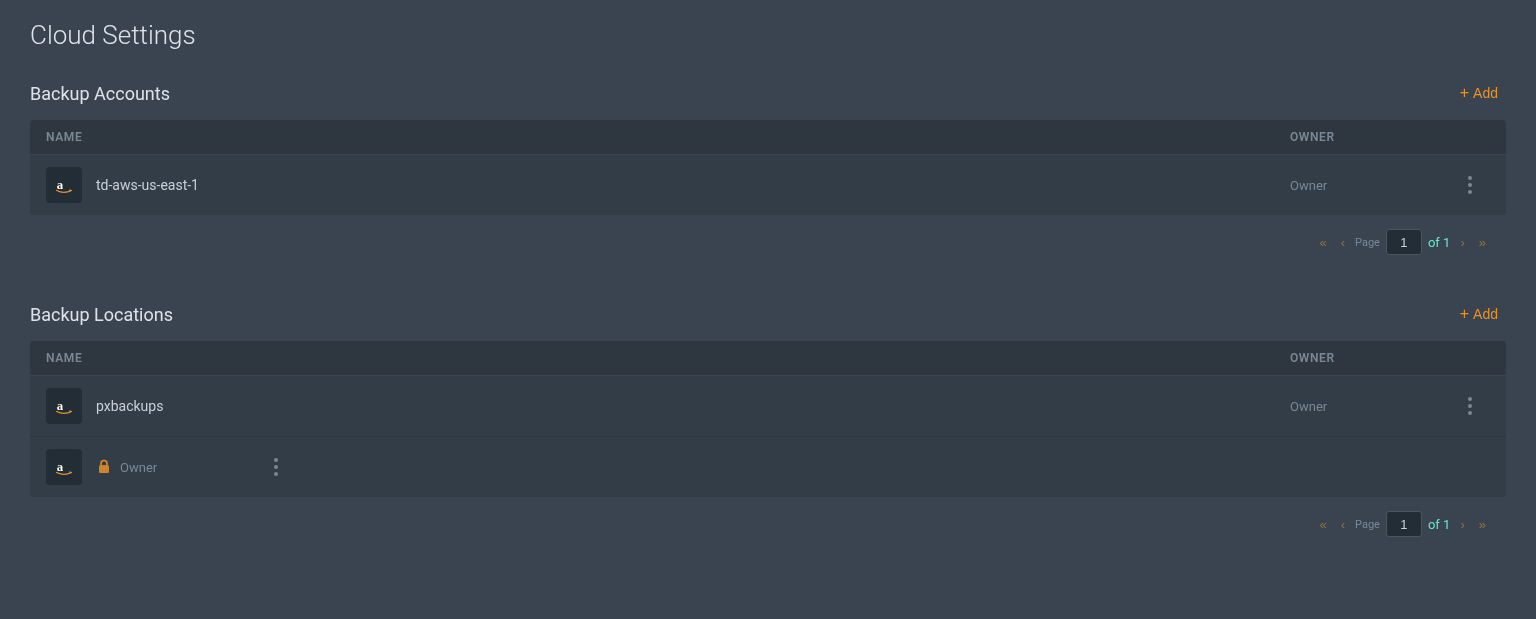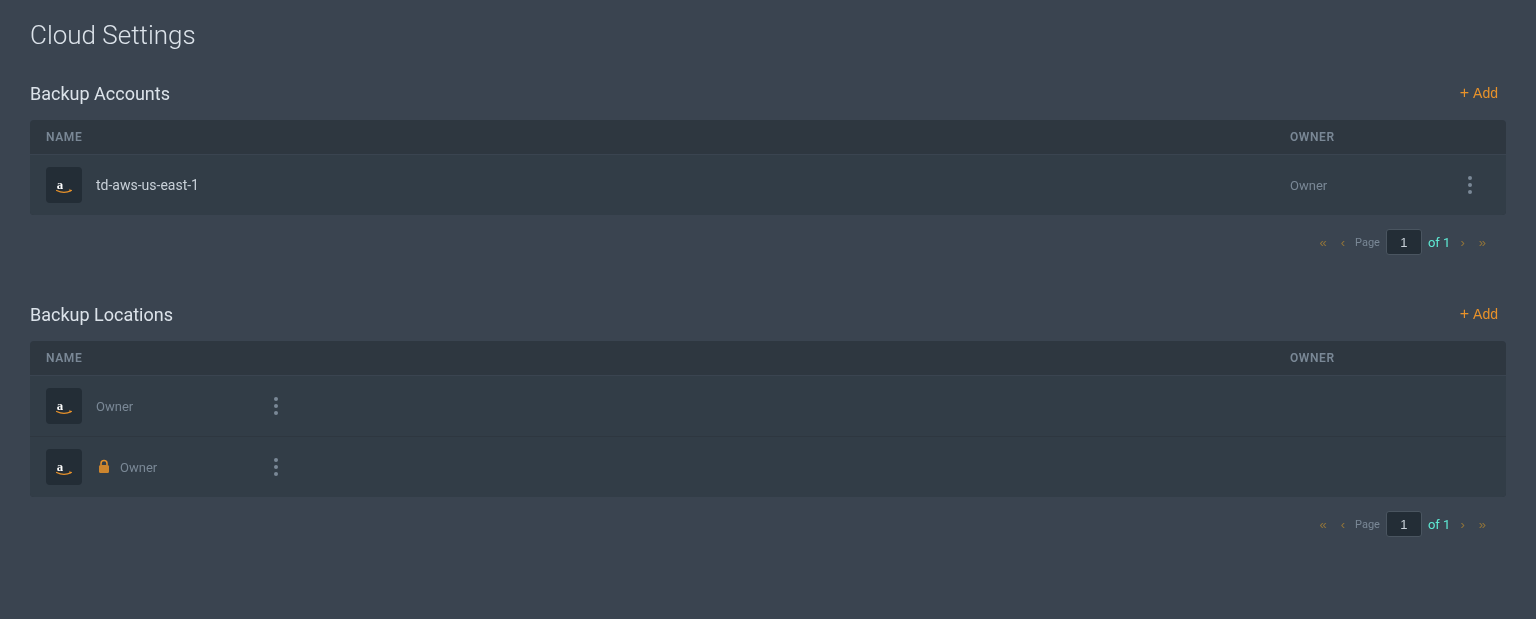--- a/index.html
+++ b/index.html
@@ -276,20 +276,21 @@
     </div>
 
     <div class="table-row">
       <div class="row-icon">
         <svg class="amz-svg" viewBox="0 0 24 24">
           <text x="4" y="16" font-size="14" font-weight="bold" fill="white" font-family="serif">a</text>
           <path d="M4 18 Q12 22 20 18" stroke="#e8922a" stroke-width="1.5" fill="none" stroke-linecap="round"></path>
           <polygon points="18,16 20,18 18,20" fill="#e8922a"></polygon>
         </svg>
       </div>
+      <span class="row-name-text">pxbackups</span>
       <div class="row-owner-col">
         <span class="owner-text">Owner</span>
       </div>
       <div class="three-dots">
         <button class="dots-btn">
           <span></span>
           <span></span>
           <span></span>
         </button>
       </div>

